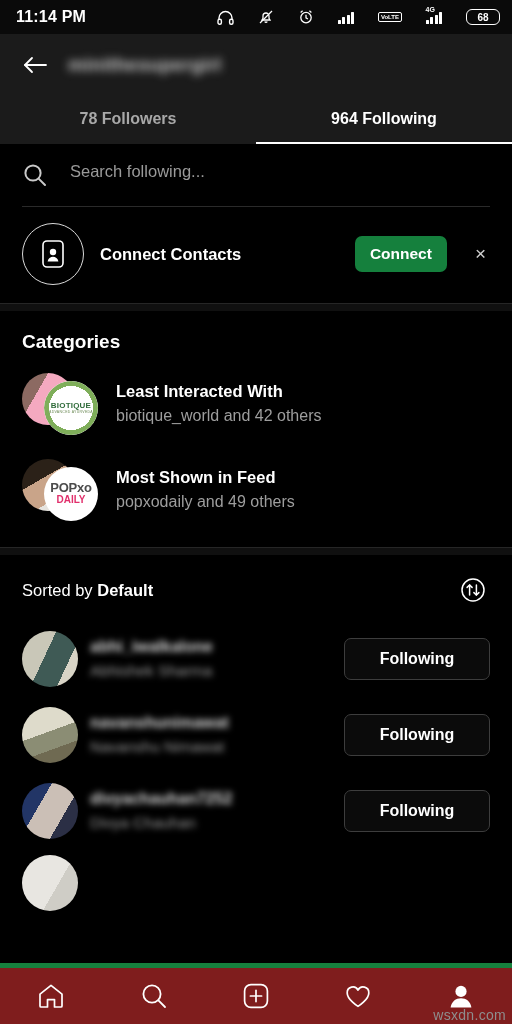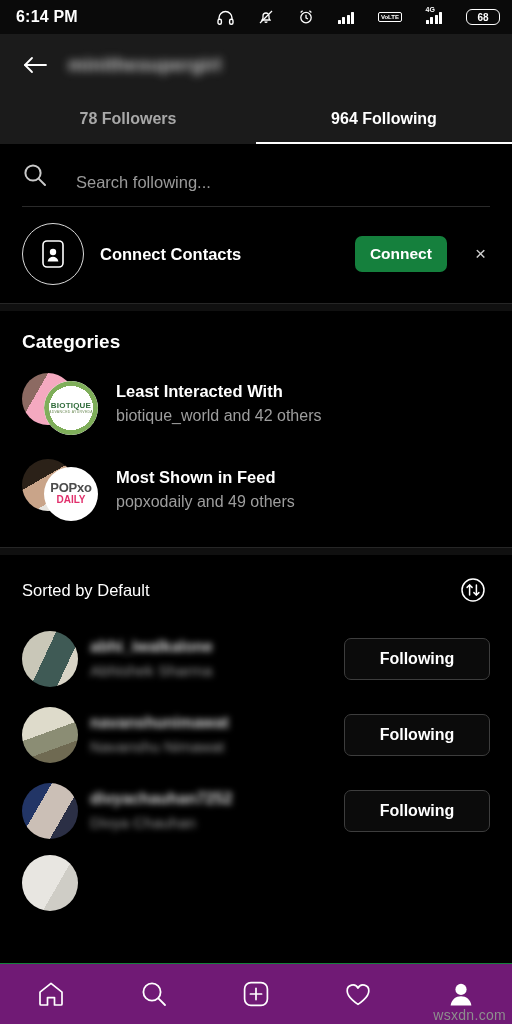--- a/index.html
+++ b/index.html
@@ -49,21 +49,21 @@
   .tab {
     flex: 1; display:flex; align-items:center; justify-content:center;
     font-size: 16px; font-weight: bold; color: #a8a8a8;
     border-bottom: 2px solid transparent; cursor: pointer;
   }
   .tab.active { color: #fff; border-bottom-color: #fff; }
 
   
   .content { flex: 1 1 auto; overflow: hidden; background: #000; }
 
-  .search-row { display:flex; align-items:flex-end; gap: 28px; padding: 18px 22px 14px 22px; }
+  .search-row { display:flex; align-items:flex-start; gap: 22px; padding: 18px 22px 14px 22px; }
   .search-placeholder { color: #9a9a9a; font-size: 16.5px; }
 
   .hr { height: 1px; background: #2a2a2a; margin: 0 22px; }
   .hr-full { height: 1px; background: #262626; }
   .block-div { height: 7px; background: #101010; }
 
   
   .connect-row { display:flex; align-items:center; padding: 16px 16px 18px 22px; gap: 16px; }
   .contacts-circle {
     width: 62px; height: 62px; border-radius: 50%; border: 1.6px solid #dadada;
@@ -102,54 +102,54 @@
     display:flex; align-items:center; justify-content:center;
   }
   .biotique-txt { color:#2f6b3a; font-size: 8px; font-weight: bold; letter-spacing: .2px; text-align:center; line-height:1; }
   .biotique-sub { color:#6c8a55; font-size: 3.5px; letter-spacing:.3px; }
   .popxo-top { color:#4c4c4c; font-size: 13px; font-weight: bold; line-height: 1; letter-spacing:-.2px; }
   .popxo-bot { color:#e1306c; font-size: 10px; font-weight: bold; line-height: 1.25; }
 
   
   .sorted-row { display:flex; align-items:center; justify-content:space-between; padding: 18px 22px 14px 22px; }
   .sorted-text { color:#fff; font-size: 16.5px; }
-  .sorted-text b { font-weight: normal; }
+  .sorted-text b { font-weight: bold; }
   .sort-icon-btn { width: 34px; height: 34px; display:flex; align-items:center; justify-content:center; cursor:pointer; }
 
   
   .user-row { display:flex; align-items:center; padding: 10px 22px; gap: 12px; }
   .avatar { width: 56px; height: 56px; border-radius: 50%; flex: 0 0 56px; overflow:hidden; }
   .user-meta { flex: 1 1 auto; min-width: 0; }
   .u-handle { color:#d6d6d6; font-size: 16px; font-weight: 600; filter: blur(3.3px); user-select:none; line-height: 1.5; }
   .u-name { color:#9a9a9a; font-size: 15.5px; filter: blur(3.3px); user-select:none; line-height: 1.5; }
   .following-btn {
     background: #0b0b0b; color:#fff; border: 1px solid #3d3d3d; border-radius: 7px;
     font-size: 16px; font-weight: bold; padding: 11px 0; width: 146px; text-align:center;
     cursor: pointer; font-family: inherit; flex: 0 0 146px;
   }
 
   
   .navbar {
-    flex: 0 0 61px; height: 61px; background: #701a75;
+    flex: 0 0 61px; height: 61px; background: #7f1d1d;
     display:flex; align-items:center; justify-content:space-around;
-    border-top: 1px solid #15803d; position: relative;
+    border-top: 5px solid #15803d; position: relative;
   }
   .nav-item { width: 50px; height: 44px; display:flex; align-items:center; justify-content:center; cursor:pointer; }
   .watermark {
     position:absolute; right: 6px; bottom: 1px; color:#8e8e8e; font-size: 14px;
     letter-spacing:.3px; pointer-events:none;
   }
 </style>
 </head>
 <body>
 
 <div class="phone">
 
   <div class="statusbar">
-    <div class="status-time">6:14 PM</div>
+    <div class="status-time">11:14 PM</div>
     <div class="status-icons">
       <span class="si">
         <svg width="17" height="15" viewBox="0 0 17 15" fill="none" stroke="#fff" stroke-width="1.4">
           <path d="M2 10V8a6.5 6.5 0 0113 0v2"></path>
           <rect x="1" y="9.2" width="3.4" height="5" rx="1.5"></rect>
           <rect x="12.6" y="9.2" width="3.4" height="5" rx="1.5"></rect>
         </svg>
       </span>
       <span class="si">
         <svg width="16" height="16" viewBox="0 0 16 16" fill="none" stroke="#fff" stroke-width="1.3">

